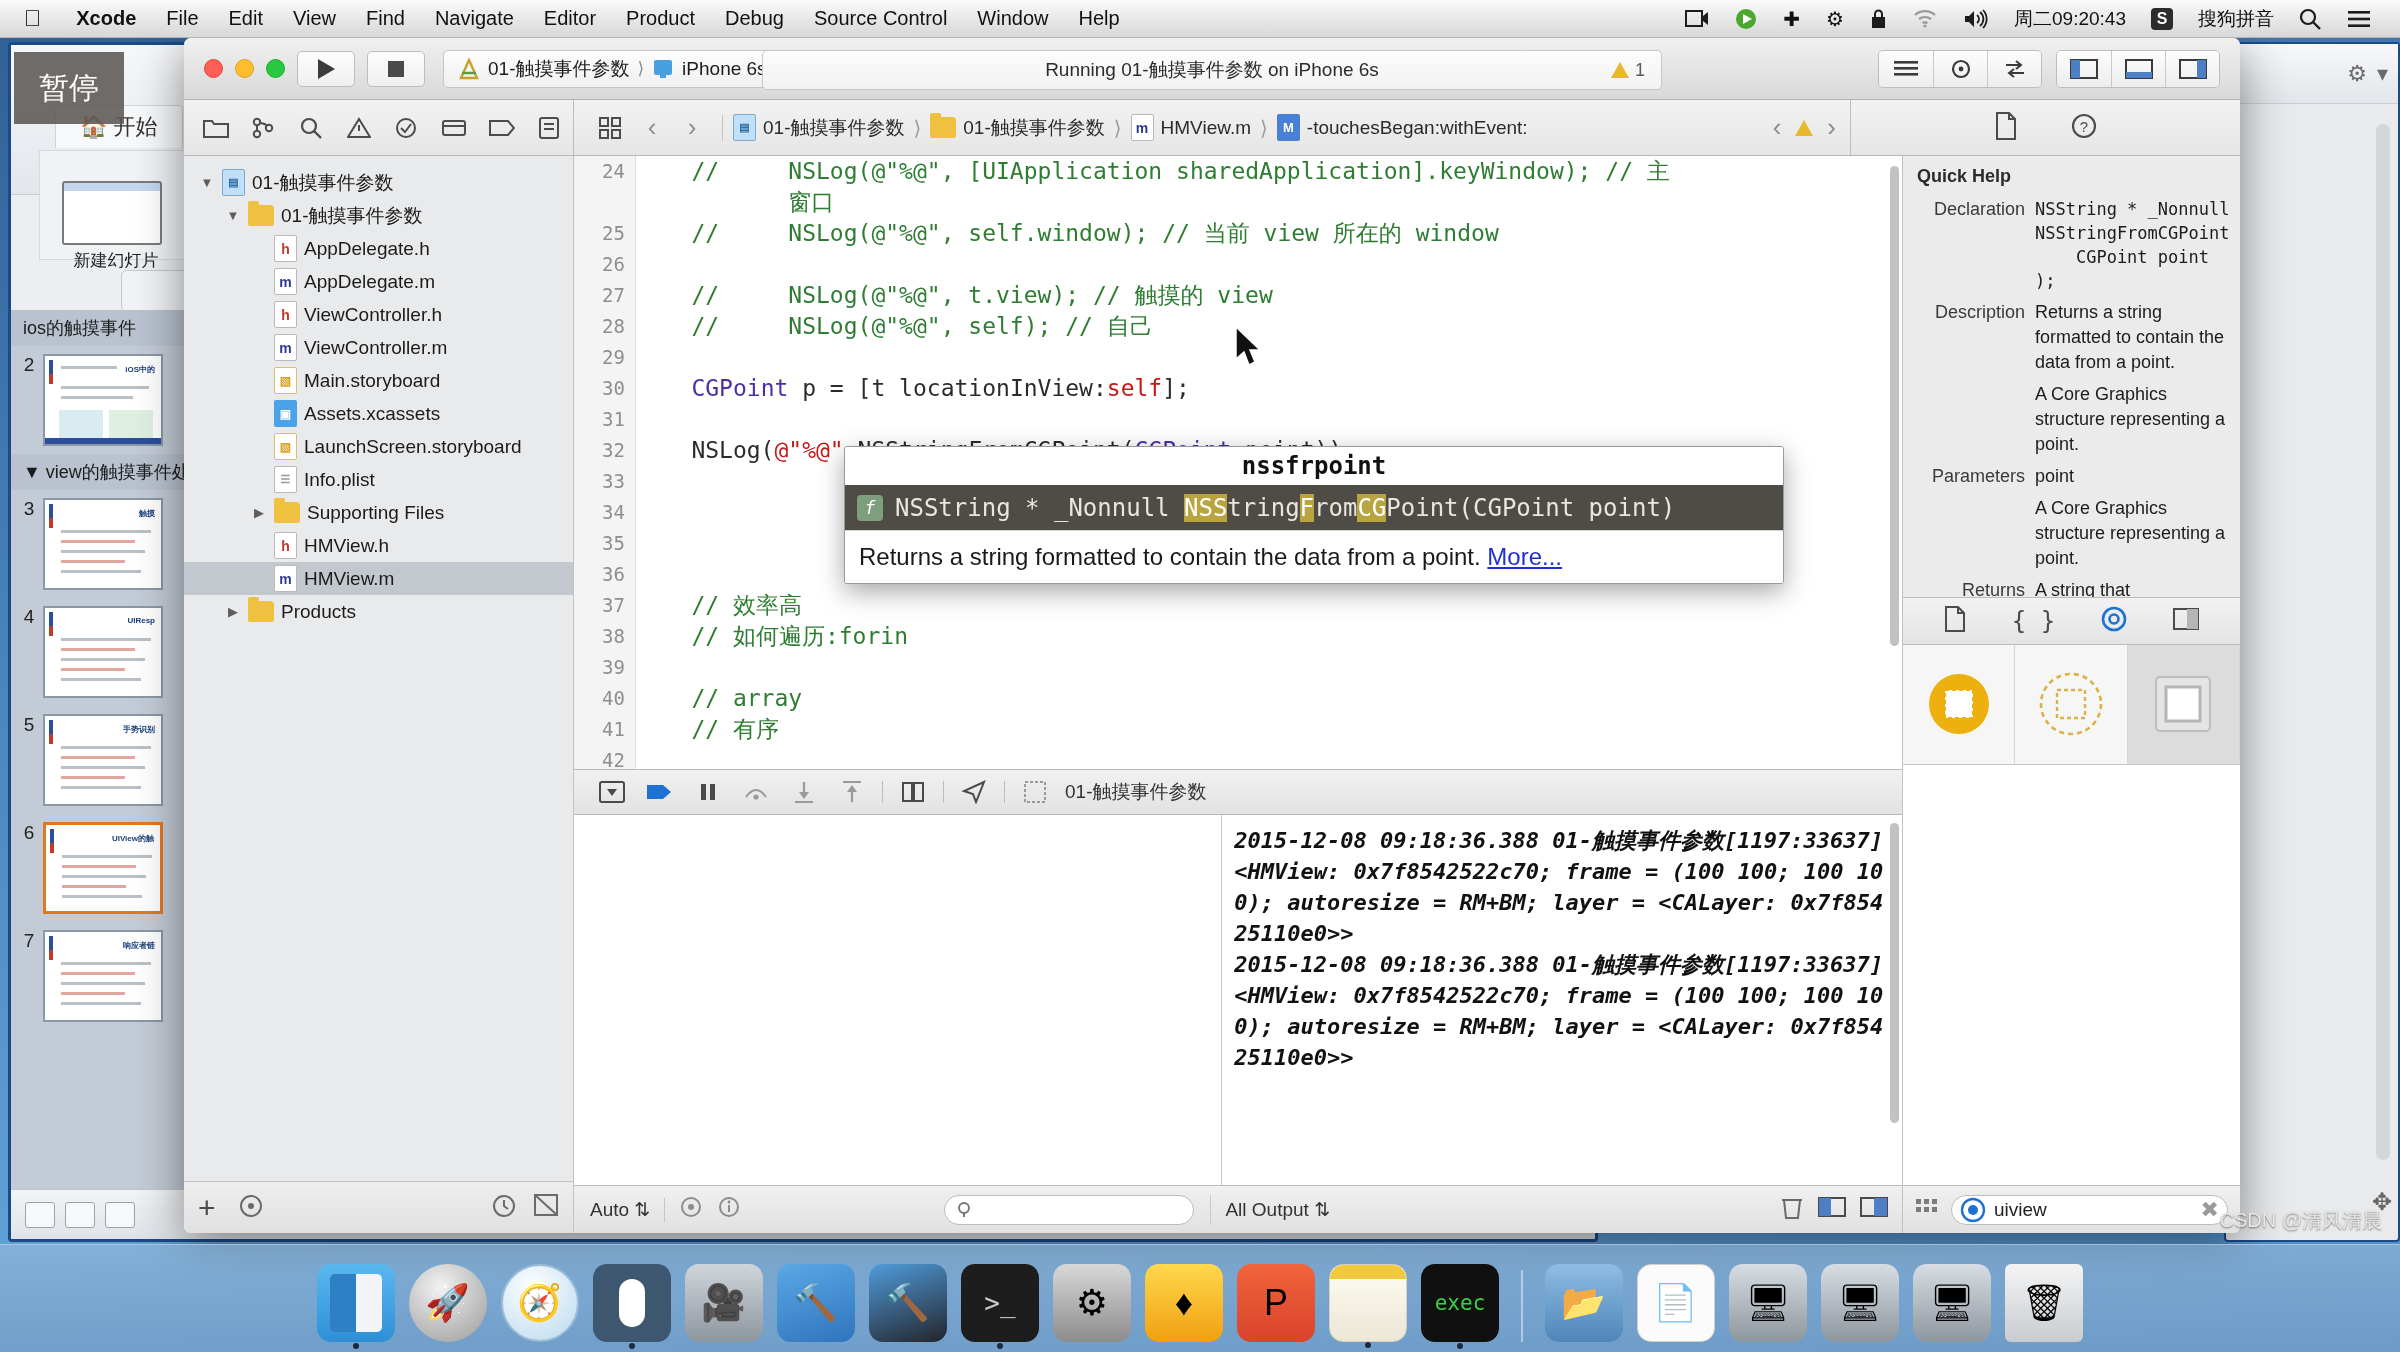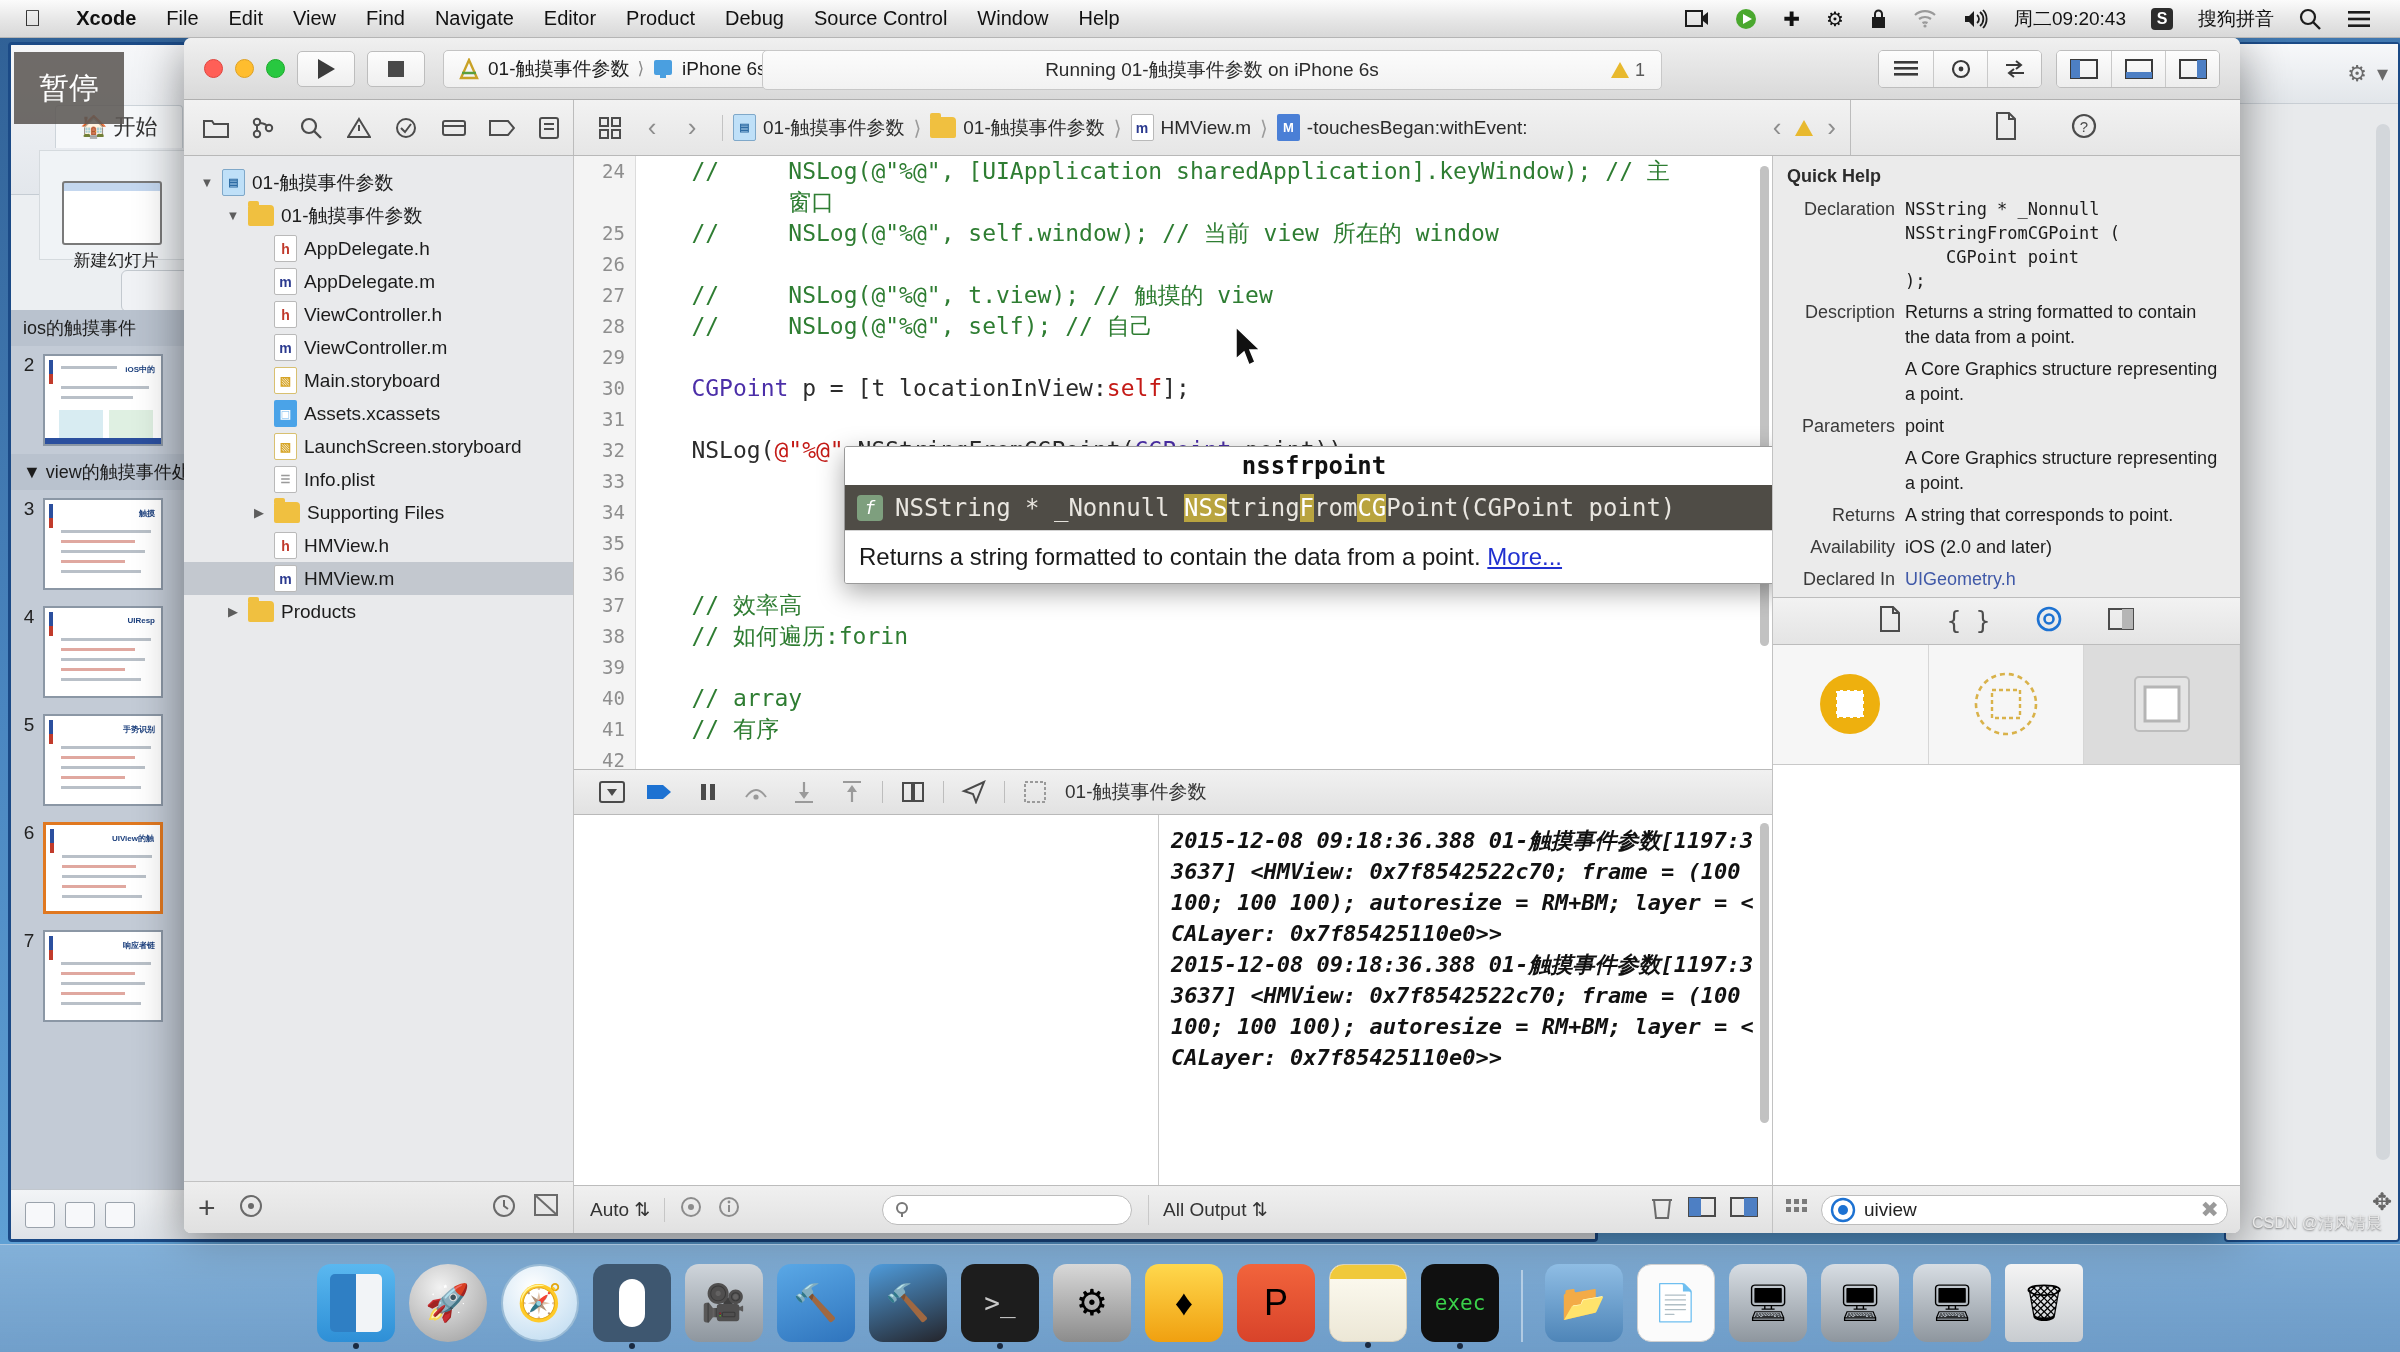--- a/index.html
+++ b/index.html
@@ -202,21 +202,21 @@
   .console-text { padding:10px 12px; font-family:"DejaVu Sans Mono", monospace;
       font-size:22px; line-height:31px; color:#111; font-weight:bold; white-space:pre-wrap; word-break:break-all;}
   .consolefoot { height:48px; background:linear-gradient(180deg,#f0f0f0,#e1e1e1);
       border-top:1px solid #bcbcbc; display:flex; align-items:center; font-size:19px; color:#333;}
   .cf-left { width:48%; display:flex; align-items:center; padding-left:16px; gap:14px; border-right:1px solid #c9c9c9;}
   .cf-right{ flex:1; display:flex; align-items:center; padding:0 14px; gap:14px; }
   .searchbox { height:30px; border:1px solid #bcbcbc; border-radius:15px; background:#fff;
       display:flex; align-items:center; padding:0 10px; }
 
   
-  .insp { width:468px; background:#ececec; border-left:1px solid #c2c2c2;
+  .insp { width:338px; background:#ececec; border-left:1px solid #c2c2c2;
       display:flex; flex-direction:column; }
   .qh { flex:1; background:#ebebeb; padding:10px 14px; overflow:hidden;}
   .qh-title { font-size:18px; font-weight:bold; color:#2b2b2b; margin-bottom:10px; }
   .qh-row { display:flex; font-size:18px; line-height:25px; margin-bottom:7px; }
   .qh-k { width:118px; text-align:right; padding-right:10px; color:#3a3a3a; flex:none;}
   .qh-v { flex:1; color:#1c1c1c; }
   .qh-v.mono { font-family:"DejaVu Sans Mono", monospace; font-size:17px; line-height:24px;}
   .qh-link { color:#4059a8; }
 
   .libhead { height:48px; background:linear-gradient(180deg,#f2f2f2,#e4e4e4);
@@ -243,21 +243,21 @@
     border-top:1px solid rgba(255,255,255,0.4);
     display:flex; align-items:flex-end; justify-content:center; gap:14px;
     padding-bottom:10px; z-index:90;
   }
   .dock-item { width:78px; height:78px; border-radius:14px; position:relative;
       display:flex; align-items:center; justify-content:center; font-size:36px; }
   .dock-sep { width:2px; height:72px; background:rgba(255,255,255,0.45); margin:0 8px; }
   .dot { position:absolute; bottom:-7px; left:50%; transform:translateX(-50%);
       width:6px; height:6px; border-radius:50%; background:#1a2a40; }
 
-  .wm { position:absolute; right:18px; bottom:118px; color:#e8e8e8; font-size:16px;
+  .wm { position:absolute; right:18px; bottom:118px; color:#e8e8e8; font-size:20px;
       text-shadow:0 1px 2px rgba(0,0,0,0.5); z-index:95; }
 </style>
 </head>
 <body>
 
 <div id="root">
 
   <div class="desktop"></div>
 
   <div class="ppt-win">

